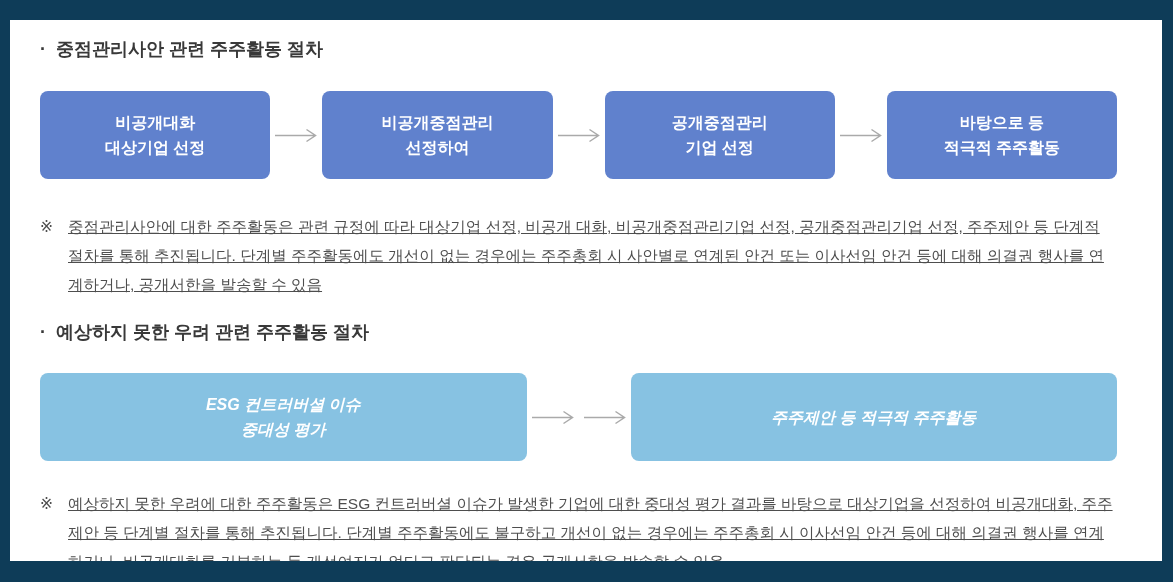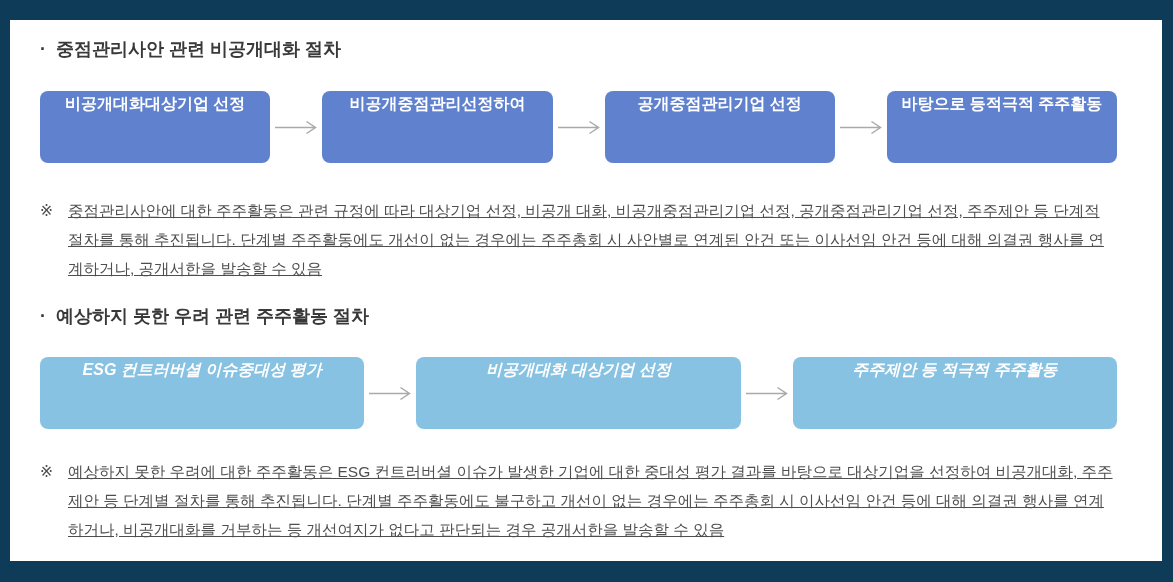--- a/index.html
+++ b/index.html
@@ -36,26 +36,26 @@
   }
   .flow-row {
     display: flex;
     align-items: center;
     width: 100%;
   }
   .flow-row.row1 { margin-top: 31px; }
   .flow-row.row2 { margin-top: 30px; font-style: italic; }
   .flow-box {
     flex: 1 1 0;
-    height: 72px;
+    height: 88px;
     border-radius: 8px;
     display: flex;
-    flex-direction: row;
+    flex-direction: column;
     justify-content: center;
-    align-items: flex-start;
+    align-items: center;
     text-align: center;
     color: #ffffff;
     font-weight: 700;
     font-size: 16px;
     line-height: 25px;
   }
   .row1 .flow-box { background: #6081cd; }
   .row2 .flow-box { background: #87c2e2; }
   .flow-arrow {
     flex: 0 0 52px;
@@ -77,21 +77,21 @@
   .title2 { margin-top: 22px; }
 </style>
 </head>
 <body>
 
 <div class="page">
 
   <section>
     <h2 class="section-title">
       <span class="bullet">·</span>
-      <span>중점관리사안 관련 비공개대화 절차</span>
+      <span>중점관리사안 관련 주주활동 절차</span>
     </h2>
 
     <div class="flow-row row1">
       <div class="flow-box">
         <span>비공개대화</span>
         <span>대상기업 선정</span>
       </div>
       <div class="flow-arrow">
         <svg width="44" height="15" viewBox="0 0 44 15">
             <path d="M1 7.5 H41 M32.5 1.5 L41.5 7.5 L32.5 13.5" fill="none" stroke="#aaaaaa" stroke-width="1.5"></path>
@@ -136,24 +136,20 @@
     <div class="flow-row row2">
       <div class="flow-box">
         <span>ESG 컨트러버셜 이슈</span>
         <span>중대성 평가</span>
       </div>
       <div class="flow-arrow">
         <svg width="44" height="15" viewBox="0 0 44 15">
             <path d="M1 7.5 H41 M32.5 1.5 L41.5 7.5 L32.5 13.5" fill="none" stroke="#aaaaaa" stroke-width="1.5"></path>
           </svg>
       </div>
-      <div class="flow-box">
-        <span>비공개대화 대상기업 선정</span>
-        <span></span>
-      </div>
       <div class="flow-arrow">
         <svg width="44" height="15" viewBox="0 0 44 15">
             <path d="M1 7.5 H41 M32.5 1.5 L41.5 7.5 L32.5 13.5" fill="none" stroke="#aaaaaa" stroke-width="1.5"></path>
           </svg>
       </div>
       <div class="flow-box">
         <span>주주제안 등 적극적 주주활동</span>
         <span></span>
       </div>
     </div>

